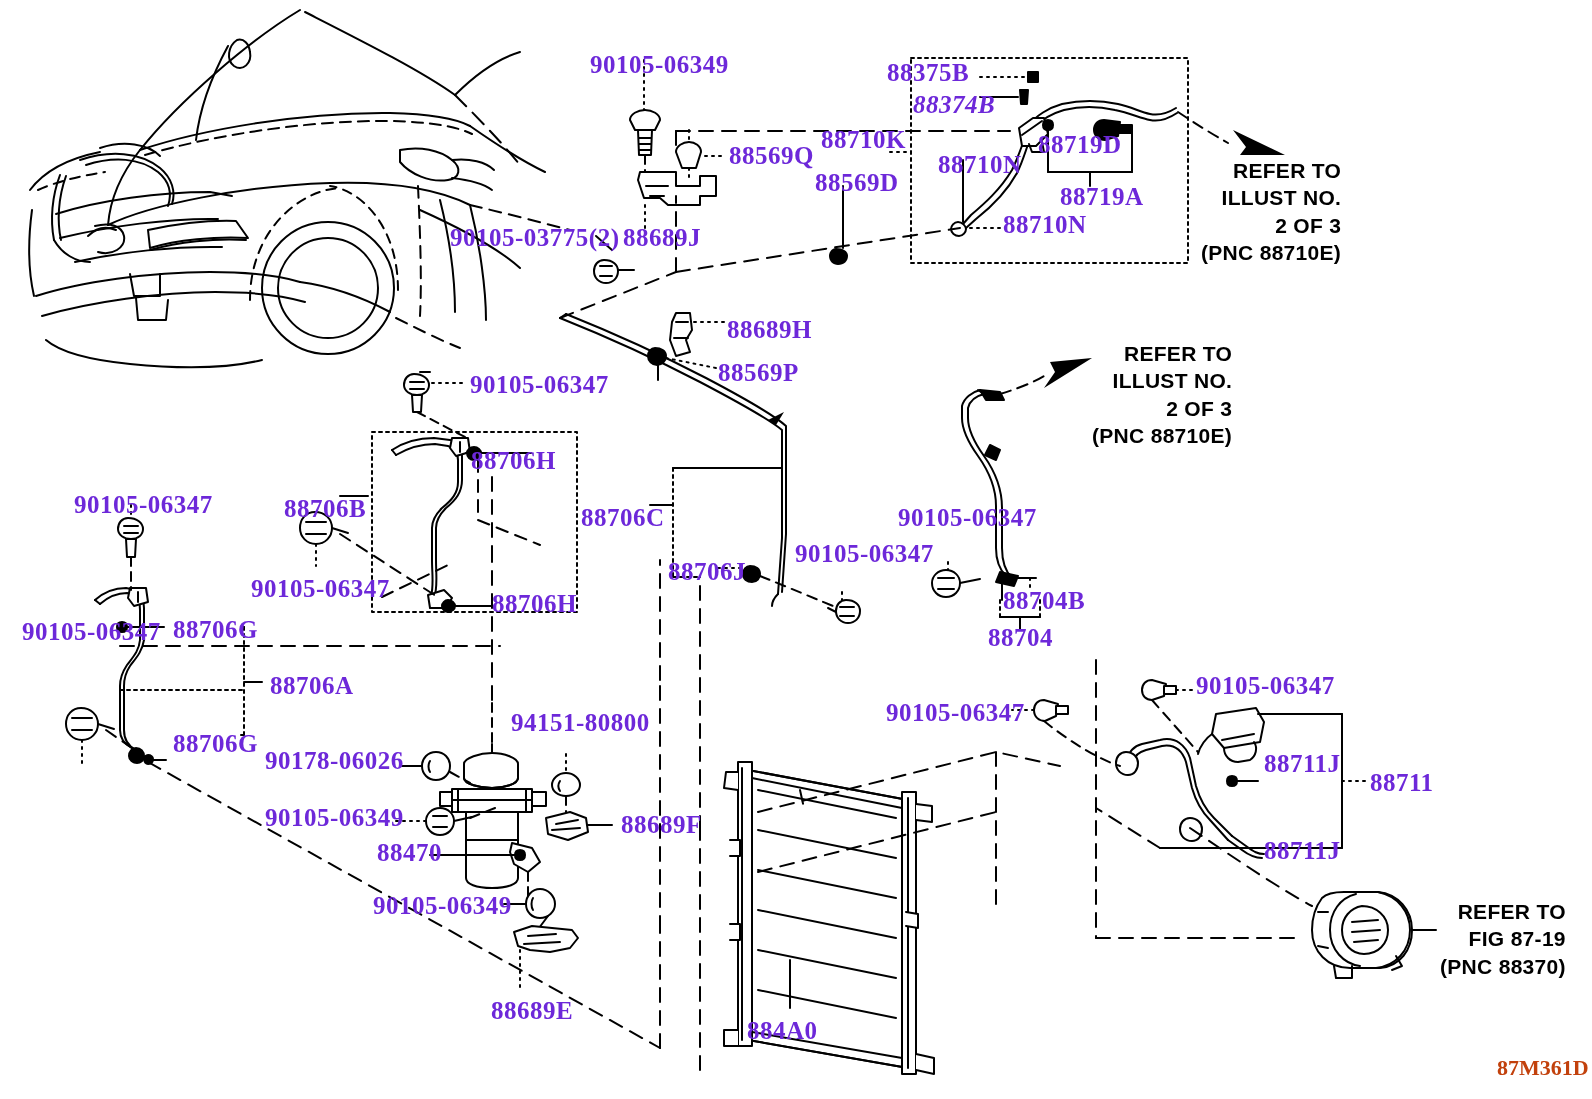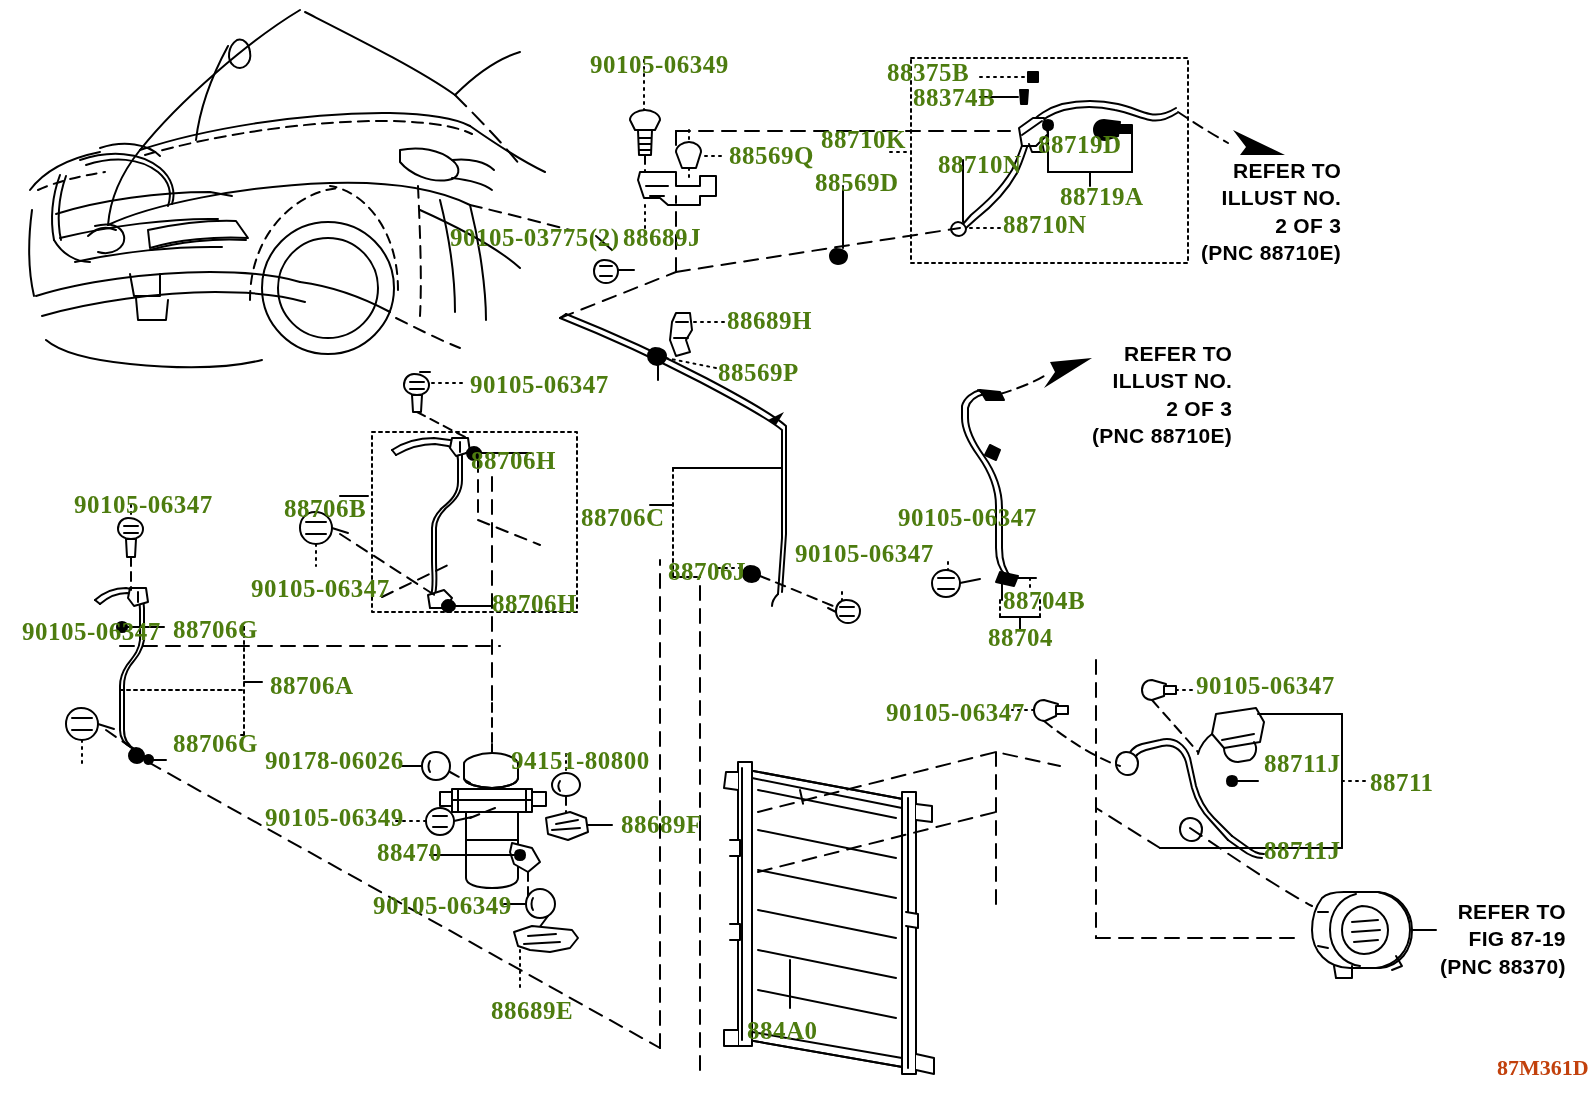--- a/index.html
+++ b/index.html
@@ -1,19 +1,19 @@
 <!DOCTYPE html>
 <html><head>
 <meta charset="utf-8">
 <style>
   html,body{margin:0;padding:0;background:#fff;}
   body{font-family:"Liberation Serif",serif;}
   #root{position:relative;width:1592px;height:1099px;background:#ffffff;overflow:hidden;}
   #art{position:absolute;left:0;top:0;width:1592px;height:1099px;}
-  .lbl{position:absolute;color:#4d7c0f;font-family:"Liberation Serif",serif;font-weight:bold;
+  .lbl{position:absolute;color:#6d28d9;font-family:"Liberation Serif",serif;font-weight:bold;
        font-size:25px;letter-spacing:.5px;white-space:nowrap;line-height:1.0;}
   .refblk{position:absolute;font-family:"Liberation Sans",sans-serif;font-size:21px;
           font-weight:bold;line-height:1.30;color:#000;white-space:pre;letter-spacing:.3px;text-align:right;}
   .diagcode{position:absolute;font-family:Liberation Serif, serif;font-weight:bold;font-size:22px;color:#c2410c;}
 </style>
 </head>
 <body>
 
 <div id="root">
 
@@ -441,46 +441,46 @@
     </g>
   </svg>
 
   <div class="lbl" style="left:590px;top:52px;">90105-06349</div>
   <div class="lbl" style="left:729px;top:143px;">88569Q</div>
   <div class="lbl" style="left:623px;top:225px;">88689J</div>
   <div class="lbl" style="left:450px;top:225px;">90105-03775(2)</div>
   <div class="lbl" style="left:821px;top:127px;text-align:center;">88710K</div>
   <div class="lbl" style="left:815px;top:170px;">88569D</div>
   <div class="lbl" style="left:887px;top:60px;">88375B</div>
-  <div class="lbl" style="left:913px;top:85px;">88374B</div>
+  <div class="lbl" style="left:913px;top:92px;font-style:italic;">88374B</div>
   <div class="lbl" style="left:938px;top:152px;">88710N</div>
   <div class="lbl" style="left:1003px;top:212px;">88710N</div>
   <div class="lbl" style="left:1038px;top:132px;">88719D</div>
   <div class="lbl" style="left:1060px;top:184px;">88719A</div>
-  <div class="lbl" style="left:727px;top:308px;">88689H</div>
+  <div class="lbl" style="left:727px;top:317px;">88689H</div>
   <div class="lbl" style="left:718px;top:360px;">88569P</div>
   <div class="lbl" style="left:470px;top:372px;">90105-06347</div>
   <div class="lbl" style="left:471px;top:448px;">88706H</div>
   <div class="lbl" style="left:284px;top:496px;">88706B</div>
   <div class="lbl" style="left:251px;top:576px;">90105-06347</div>
   <div class="lbl" style="left:492px;top:591px;">88706H</div>
   <div class="lbl" style="left:581px;top:505px;">88706C</div>
   <div class="lbl" style="left:668px;top:559px;">88706J</div>
   <div class="lbl" style="left:795px;top:541px;">90105-06347</div>
   <div class="lbl" style="left:74px;top:492px;">90105-06347</div>
   <div class="lbl" style="left:173px;top:617px;">88706G</div>
   <div class="lbl" style="left:270px;top:673px;">88706A</div>
   <div class="lbl" style="left:173px;top:731px;">88706G</div>
   <div class="lbl" style="left:22px;top:619px;">90105-06347</div>
   <div class="lbl" style="left:265px;top:748px;">90178-06026</div>
   <div class="lbl" style="left:265px;top:805px;">90105-06349</div>
   <div class="lbl" style="left:377px;top:840px;">88470</div>
   <div class="lbl" style="left:373px;top:893px;">90105-06349</div>
   <div class="lbl" style="left:491px;top:998px;">88689E</div>
-  <div class="lbl" style="left:511px;top:748px;">94151-80800</div>
+  <div class="lbl" style="left:511px;top:710px;">94151-80800</div>
   <div class="lbl" style="left:621px;top:812px;">88689F</div>
   <div class="lbl" style="left:747px;top:1018px;">884A0</div>
   <div class="lbl" style="left:898px;top:505px;">90105-06347</div>
   <div class="lbl" style="left:1003px;top:588px;">88704B</div>
   <div class="lbl" style="left:988px;top:625px;">88704</div>
   <div class="lbl" style="left:886px;top:700px;">90105-06347</div>
   <div class="lbl" style="left:1196px;top:673px;">90105-06347</div>
   <div class="lbl" style="left:1264px;top:751px;">88711J</div>
   <div class="lbl" style="left:1370px;top:770px;text-align:right;">88711</div>
   <div class="lbl" style="left:1264px;top:838px;">88711J</div>

